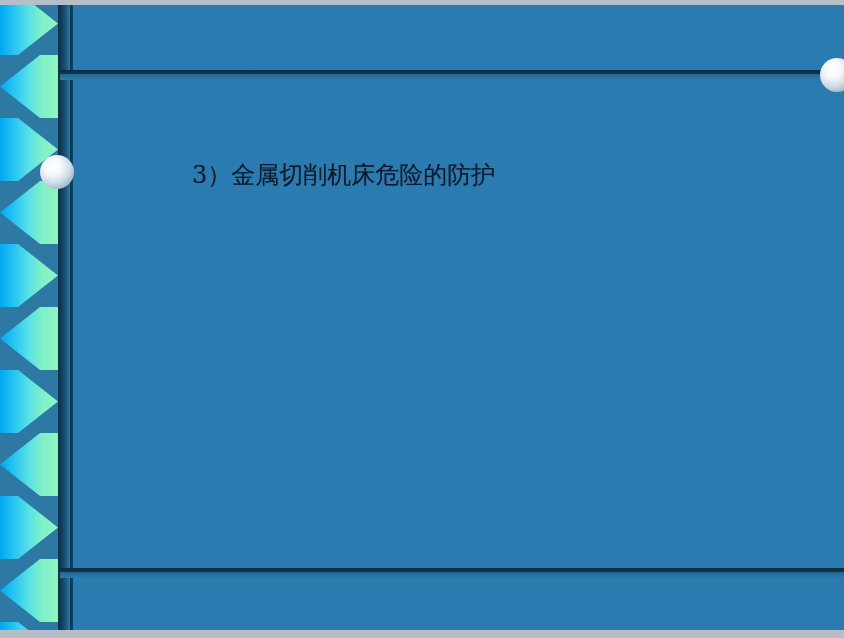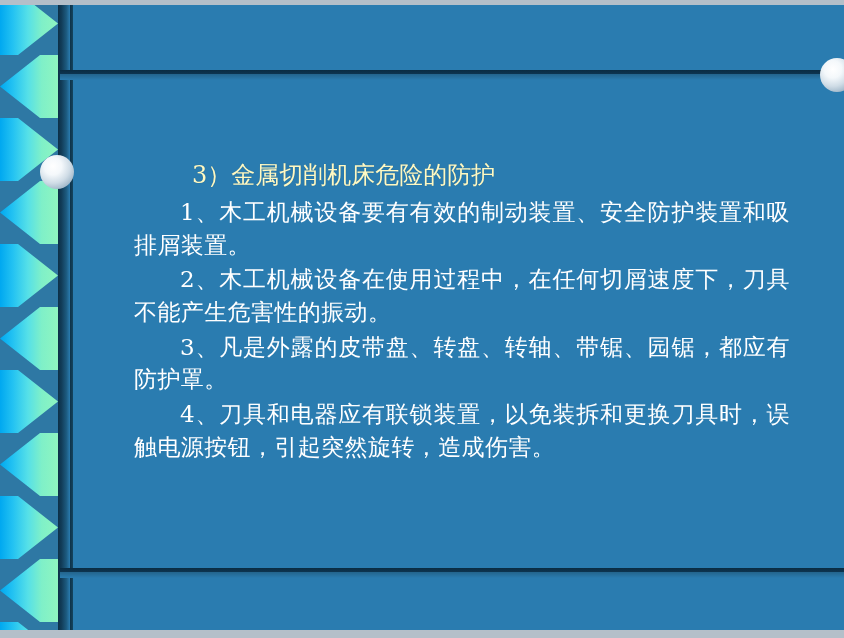--- a/index.html
+++ b/index.html
@@ -144,21 +144,21 @@
     left: 74px;
     top: 80px;
     width: 752px;
     height: 484px;
     z-index: 15;
     box-sizing: border-box;
     padding: 80px 36px 0 60px;
   }
 
   .slide-title {
-    color: #fef9c3;
+    color: #0f172a;
     font-family: "DejaVu Serif", serif;
     font-size: 24px;
     line-height: 1.25;
     margin: 0 0 6px 58px;
     white-space: nowrap;
     text-shadow: 0 0 1px rgba(0,0,0,0.25);
   }
 
   .body-list {
     list-style: none;
@@ -207,24 +207,18 @@
   <div class="divider bottom-div">
     <div class="bar-dark"></div>
     <div class="bar-light"></div>
   </div>
 
   <div class="bead right-top"></div>
   <div class="bead left-mid"></div>
 
   <div class="content">
     <div class="slide-title">3）金属切削机床危险的防护</div>
-    <div class="body-list">
-      <p class="body-item">1、木工机械设备要有有效的制动装置、安全防护装置和吸排屑装置。</p>
-      <p class="body-item">2、木工机械设备在使用过程中，在任何切屑速度下，刀具不能产生危害性的振动。</p>
-      <p class="body-item">3、凡是外露的皮带盘、转盘、转轴、带锯、园锯，都应有防护罩。</p>
-      <p class="body-item">4、刀具和电器应有联锁装置，以免装拆和更换刀具时，误触电源按钮，引起突然旋转，造成伤害。</p>
-    </div>
   </div>
 
   <div class="edge-strip top"></div>
   <div class="edge-strip bottom"></div>
 
 </div>
 
 </body></html>

